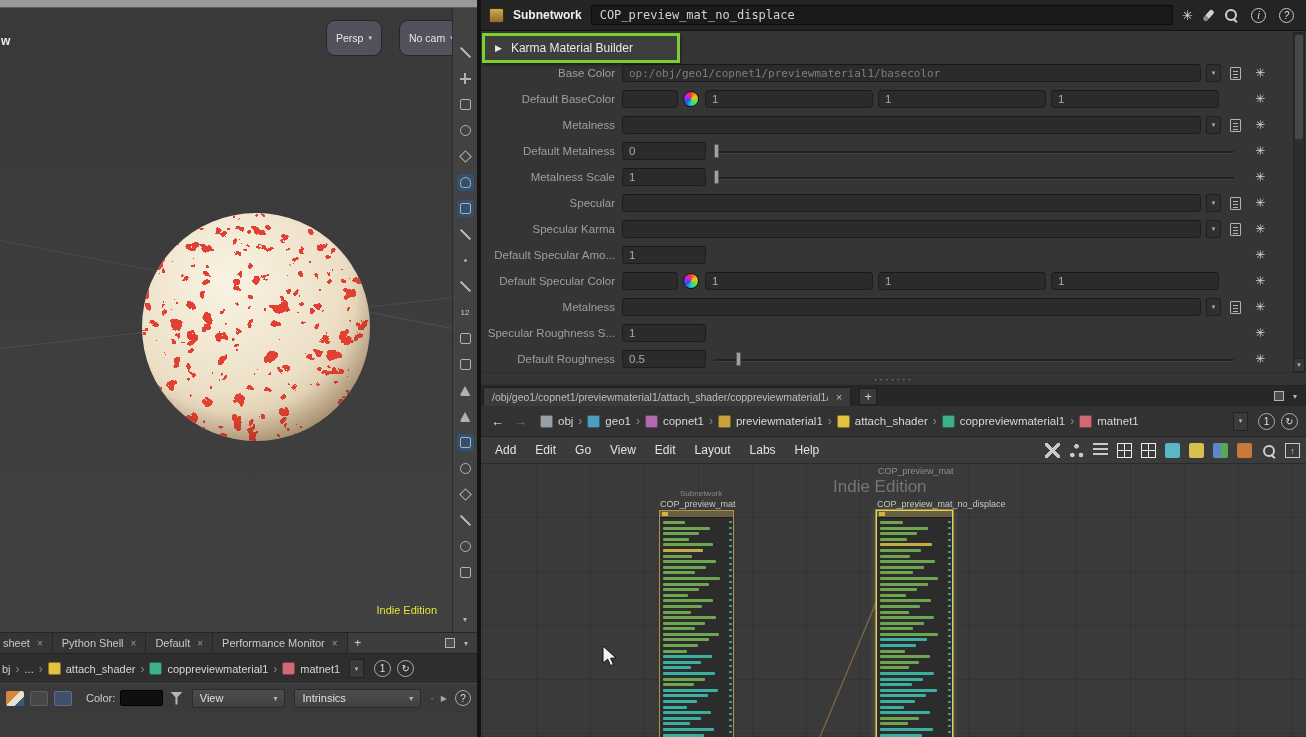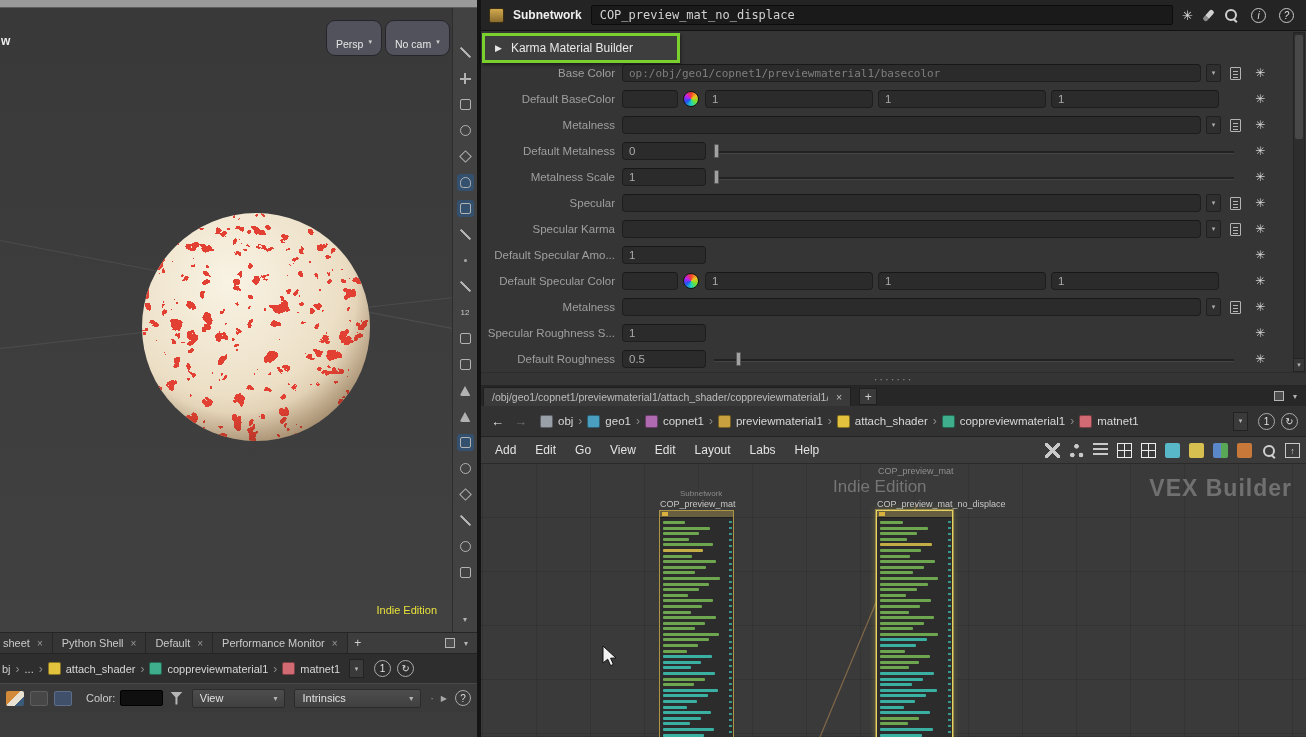--- a/index.html
+++ b/index.html
@@ -6,23 +6,23 @@
   html,body{width:1306px;height:737px;overflow:hidden;background:#2b2b2b;
     font-family:"Liberation Sans","DejaVu Sans",sans-serif;-webkit-font-smoothing:antialiased}
   .app{position:absolute;inset:0;width:1306px;height:737px}
 
   
   .lp{position:absolute;left:0;top:0;width:477px;height:737px;background:#3c3c3c}
   .strip{position:absolute;left:0;top:0;width:477px;height:8px;background:#9a9a9a;border-bottom:1px solid #5d5d5d}
   .viewport{position:absolute;left:0;top:8px;width:452px;height:624px;background:linear-gradient(#393939,#414141);overflow:hidden}
   .vp-letter{position:absolute;left:1px;top:26px;color:#ececec;font-size:12px;font-weight:bold}
   .pill{position:absolute;top:12px;height:31px;border-radius:9px;background:#52525c;border:1px solid #25252b;color:#e7e7e7;
-    font-size:10.5px;display:flex;gap:5px;padding:17px 9px;white-space:nowrap}
+    font-size:10.5px;display:flex;align-items:center;gap:5px;padding:17px 9px;white-space:nowrap}
   .pill .cv{font-size:7px;color:#cfcfcf}
-  .pill.persp{left:326px}.pill.cam{left:385px}
+  .pill.persp{left:326px}.pill.cam{left:399px}
   .vp-line{position:absolute;height:1px;background:rgba(220,220,220,.10);width:470px;transform-origin:0 0}
   .l1{left:0;top:340px;transform:rotate(-6.4deg)}
   .l2{left:0;top:232px;transform:rotate(11deg)}
   .sphere{position:absolute;left:138px;top:201px}
   .indie-vp{position:absolute;right:15px;top:596px;color:#e7e13c;font-size:11px}
 
   .vp-toolbar{position:absolute;left:452px;top:8px;width:25px;height:624px;background:#424242;border-left:1px solid #2d2d2d;
     display:flex;flex-direction:column;align-items:center}
   .tb-items{display:flex;flex-direction:column;align-items:center;gap:9px;padding-top:36px}
   .tb-icon{width:17px;height:17px;position:relative;flex:none;display:flex;align-items:center;justify-content:center;
@@ -568,21 +568,20 @@
         <span class="mi mi-up">↑</span>
       </div>
     </div>
 
     <div class="ne-view">
       <svg class="wire" width="825" height="273">
         <line x1="339" y1="273" x2="436" y2="40" stroke="#a8814f" stroke-width="1.2" opacity="0.65"></line>
       </svg>
       <span class="wm-small">COP_preview_mat</span>
       <span class="wm-indie">Indie Edition</span>
-      <span class="wm-vex">VEX Builder</span>
       <svg class="cursor" width="15" height="21" viewBox="0 0 15 21">
         <path d="M1,0 L1,17 L5.7,13.2 L8.6,19.6 L11.4,18.4 L8.6,12.2 L14,12 Z" fill="#f2f2f2" stroke="#111" stroke-width="1"></path>
       </svg>
     <div class="node node1">
           <div class="node-above">Subnetwork</div>
           <div class="node-title">COP_preview_mat</div>
           <div class="node-head"></div>
           <div class="node-rows">
             <div class="nrow c-g" style="width: 34%;"></div>
             <div class="nrow c-g" style="width: 71%;"></div>

